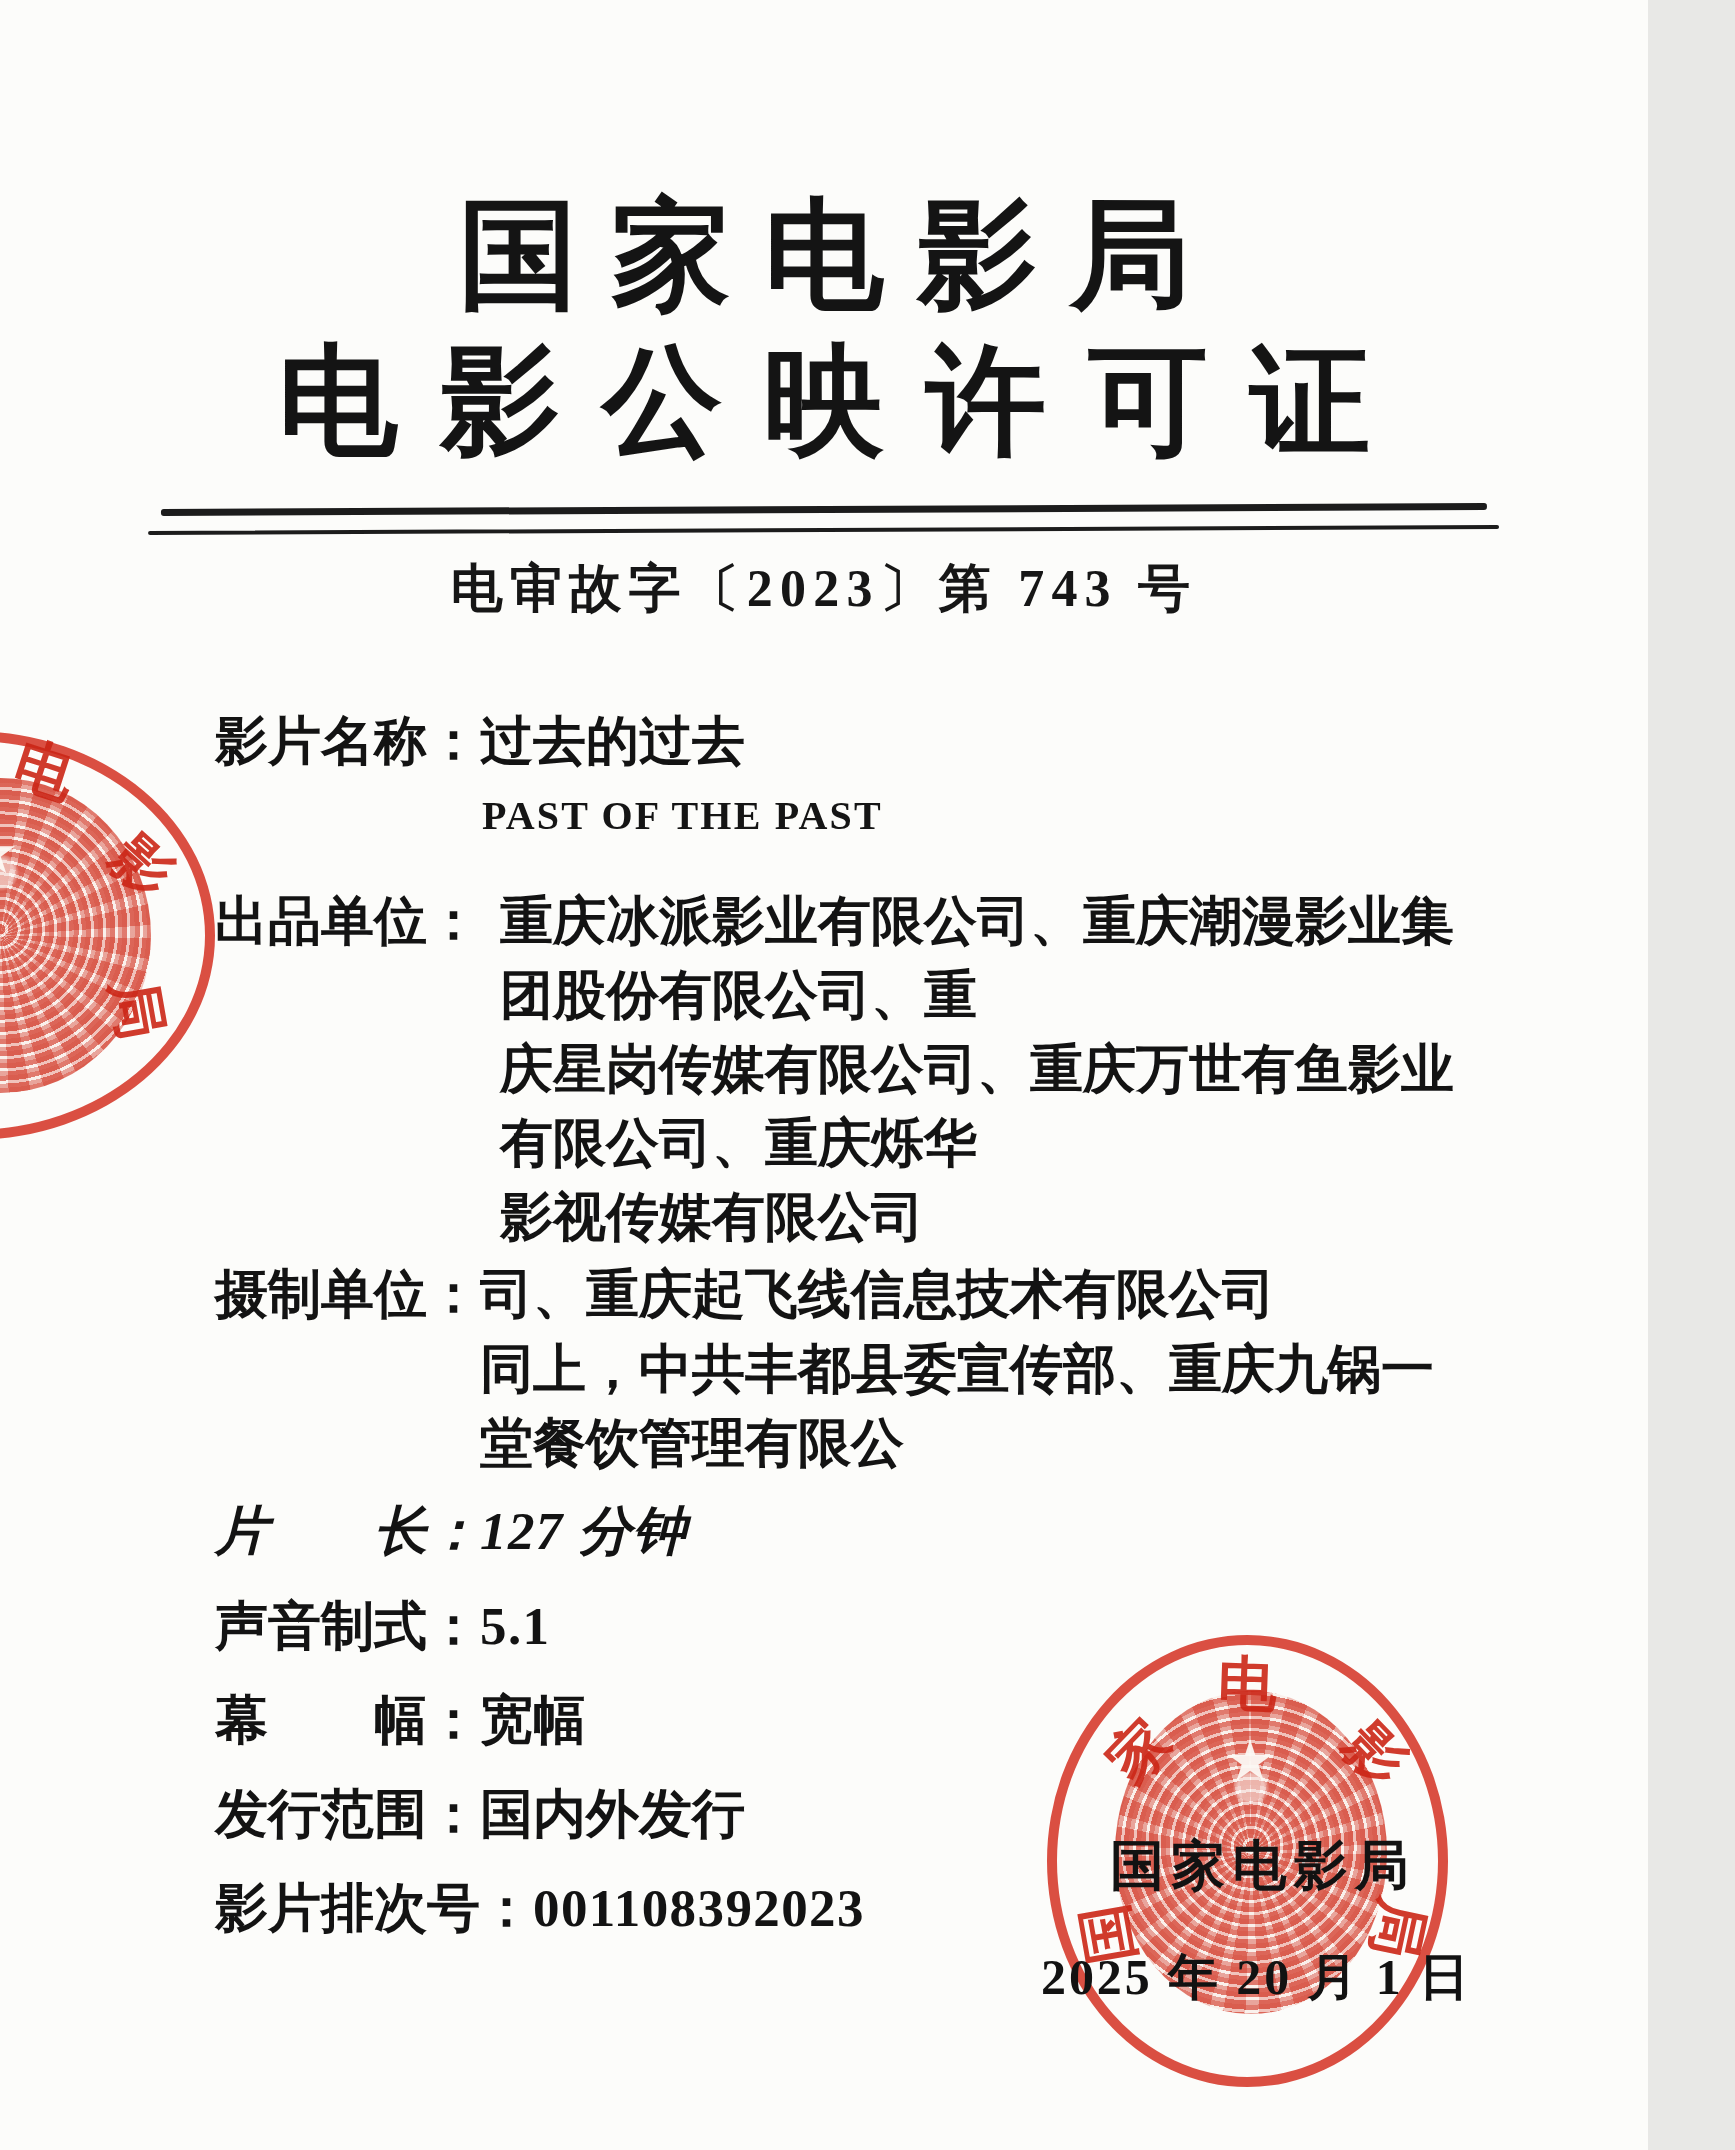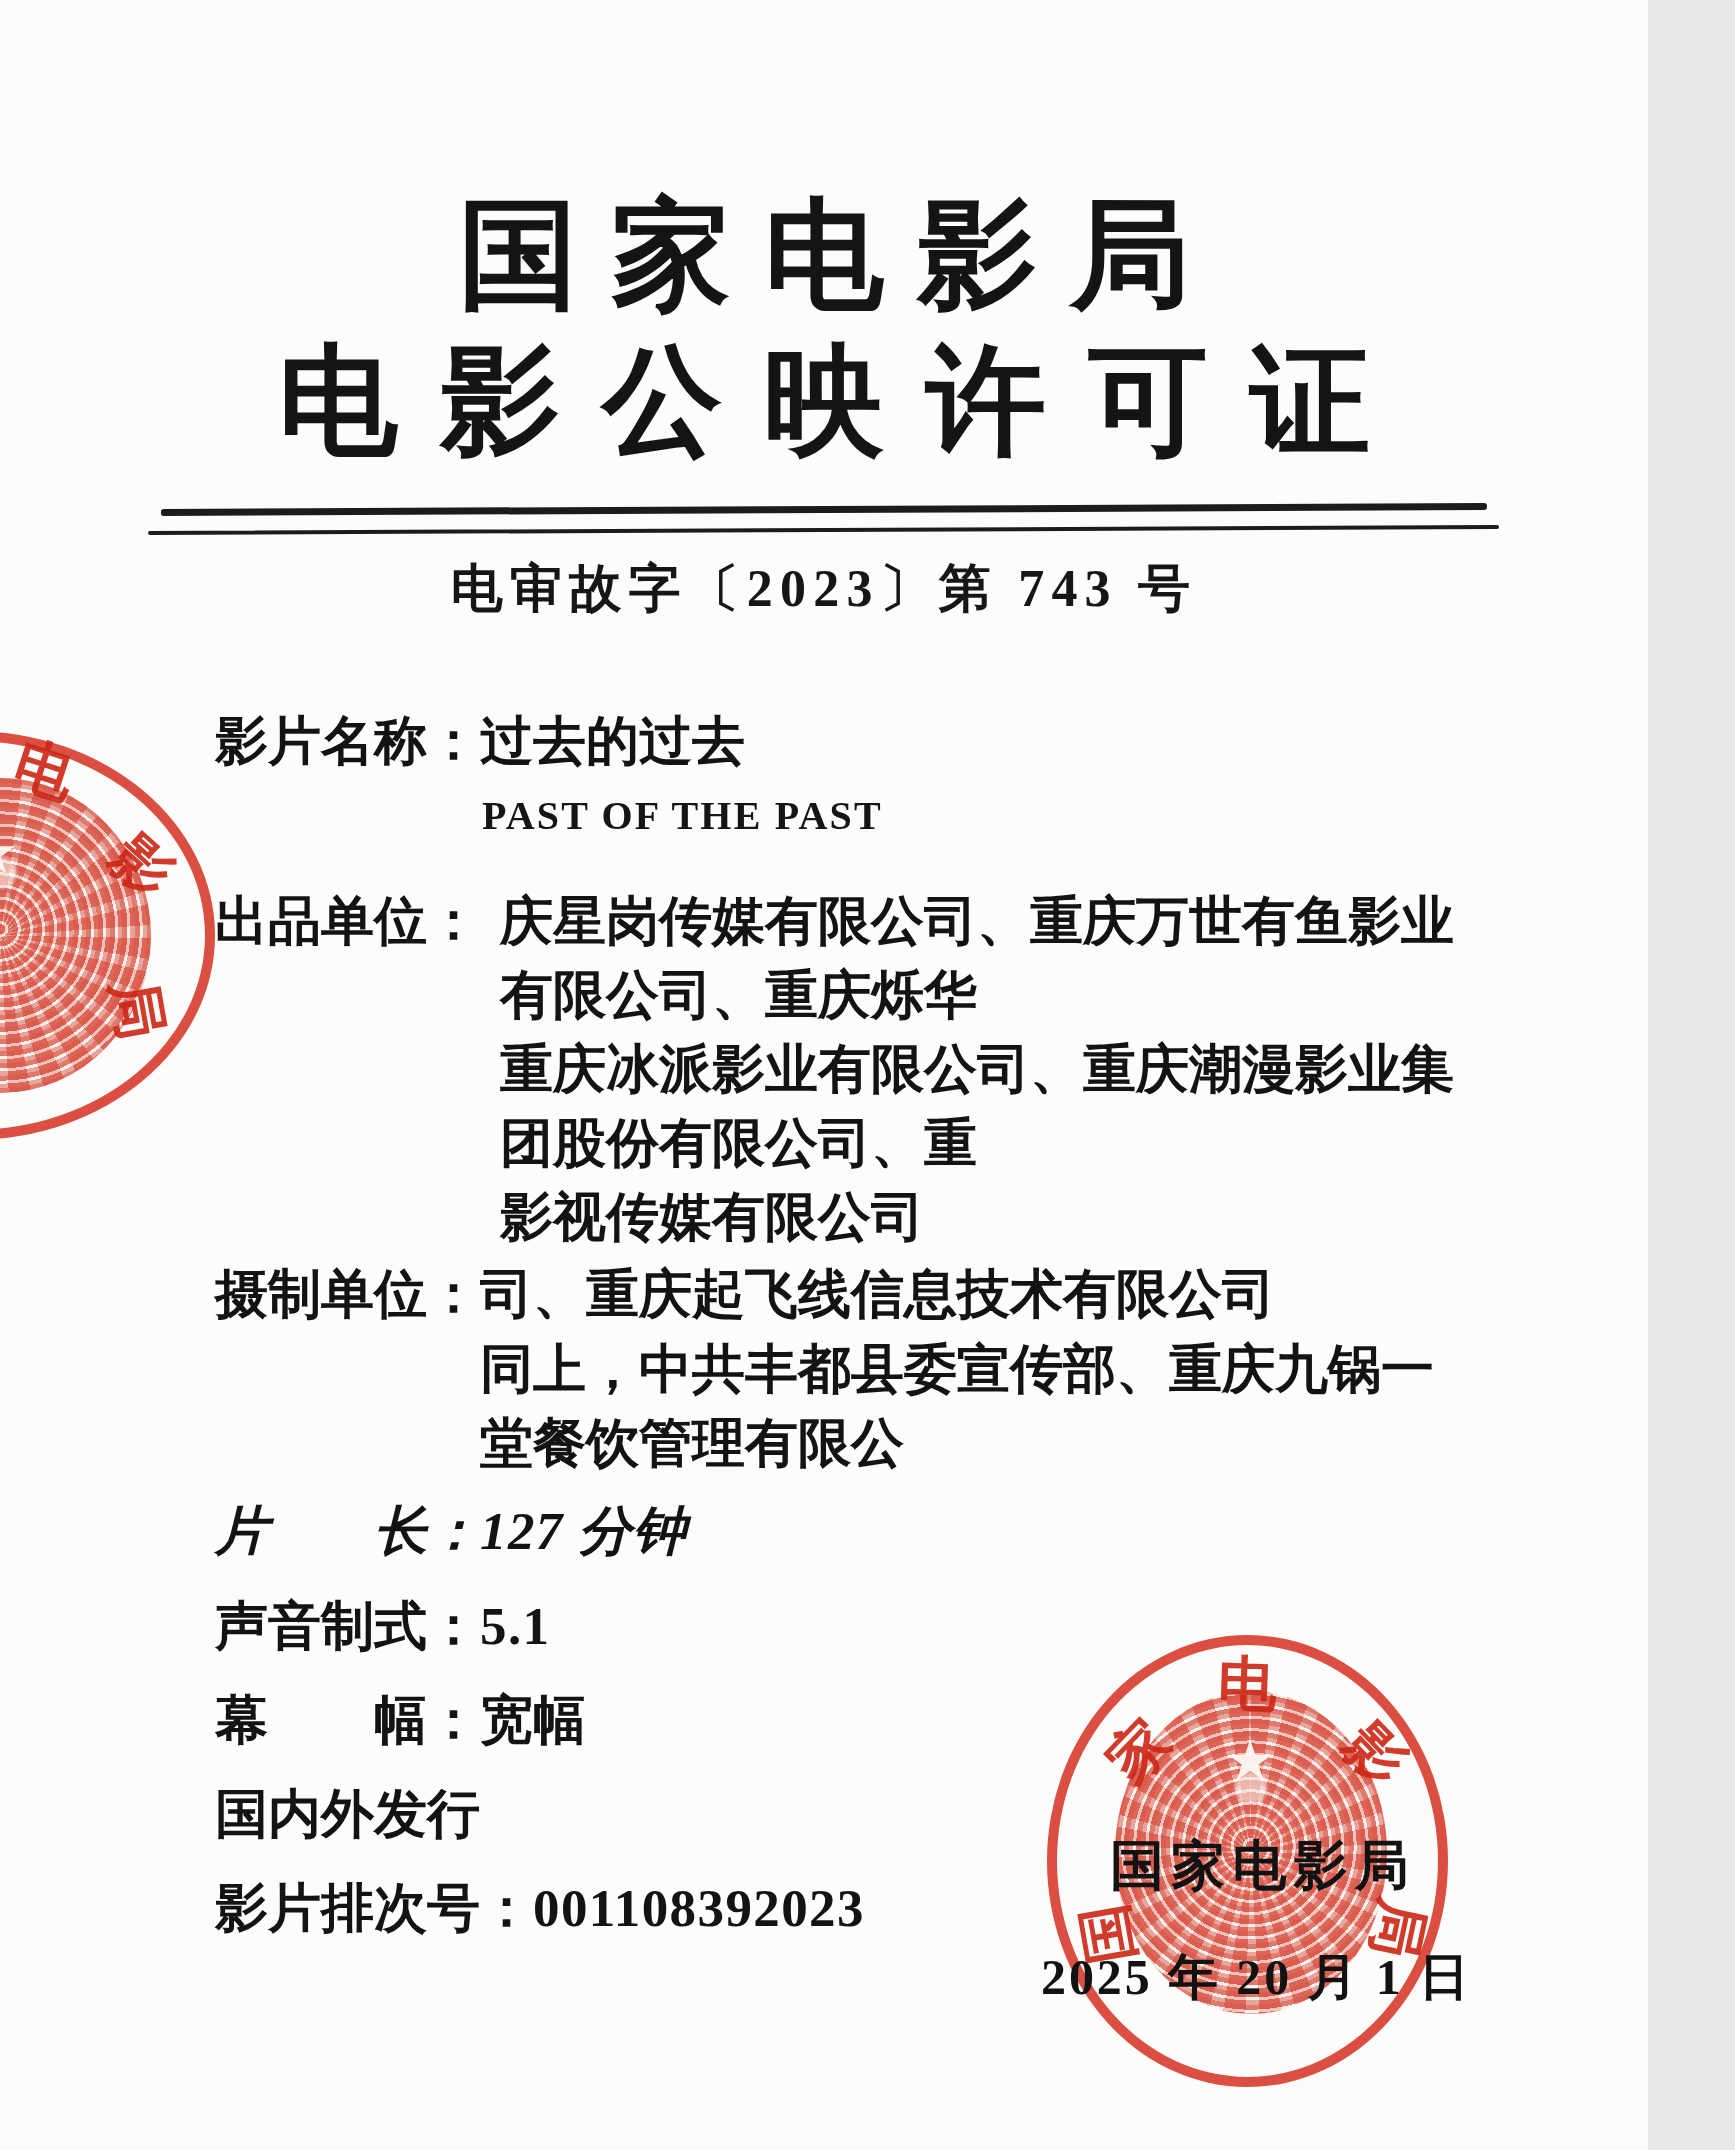--- a/index.html
+++ b/index.html
@@ -80,22 +80,22 @@
     <div class="row row-film">
       <span class="label">影片名称：</span>
       <span class="value">过去的过去</span>
     </div>
 
     <div class="row-en">PAST OF THE PAST</div>
 
     <div class="row row-producers">
       <span class="label">出品单位：</span>
       <div class="value multi">
+        <div>重庆冰派影业有限公司、重庆潮漫影业集团股份有限公司、重</div>
         <div>庆星岗传媒有限公司、重庆万世有鱼影业有限公司、重庆烁华</div>
-        <div>重庆冰派影业有限公司、重庆潮漫影业集团股份有限公司、重</div>
         <div>影视传媒有限公司</div>
       </div>
     </div>
 
     <div class="row row-production">
       <span class="label">摄制单位：</span>
       <div class="value multi">
         <div>司、重庆起飞线信息技术有限公司</div>
         <div>同上，中共丰都县委宣传部、重庆九锅一堂餐饮管理有限公</div>
       </div>
@@ -110,20 +110,21 @@
       <span class="label">声音制式：</span>
       <span class="value num">5.1</span>
     </div>
 
     <div class="row single">
       <span class="label">幕　　幅：</span>
       <span class="value">宽幅</span>
     </div>
 
     <div class="row single">
+      <span class="label">发行范围：</span>
       <span class="value">国内外发行</span>
     </div>
 
     <div class="row single">
       <span class="label">影片排次号：</span>
       <span class="value num">001108392023</span>
     </div>
 
   </div>
 

